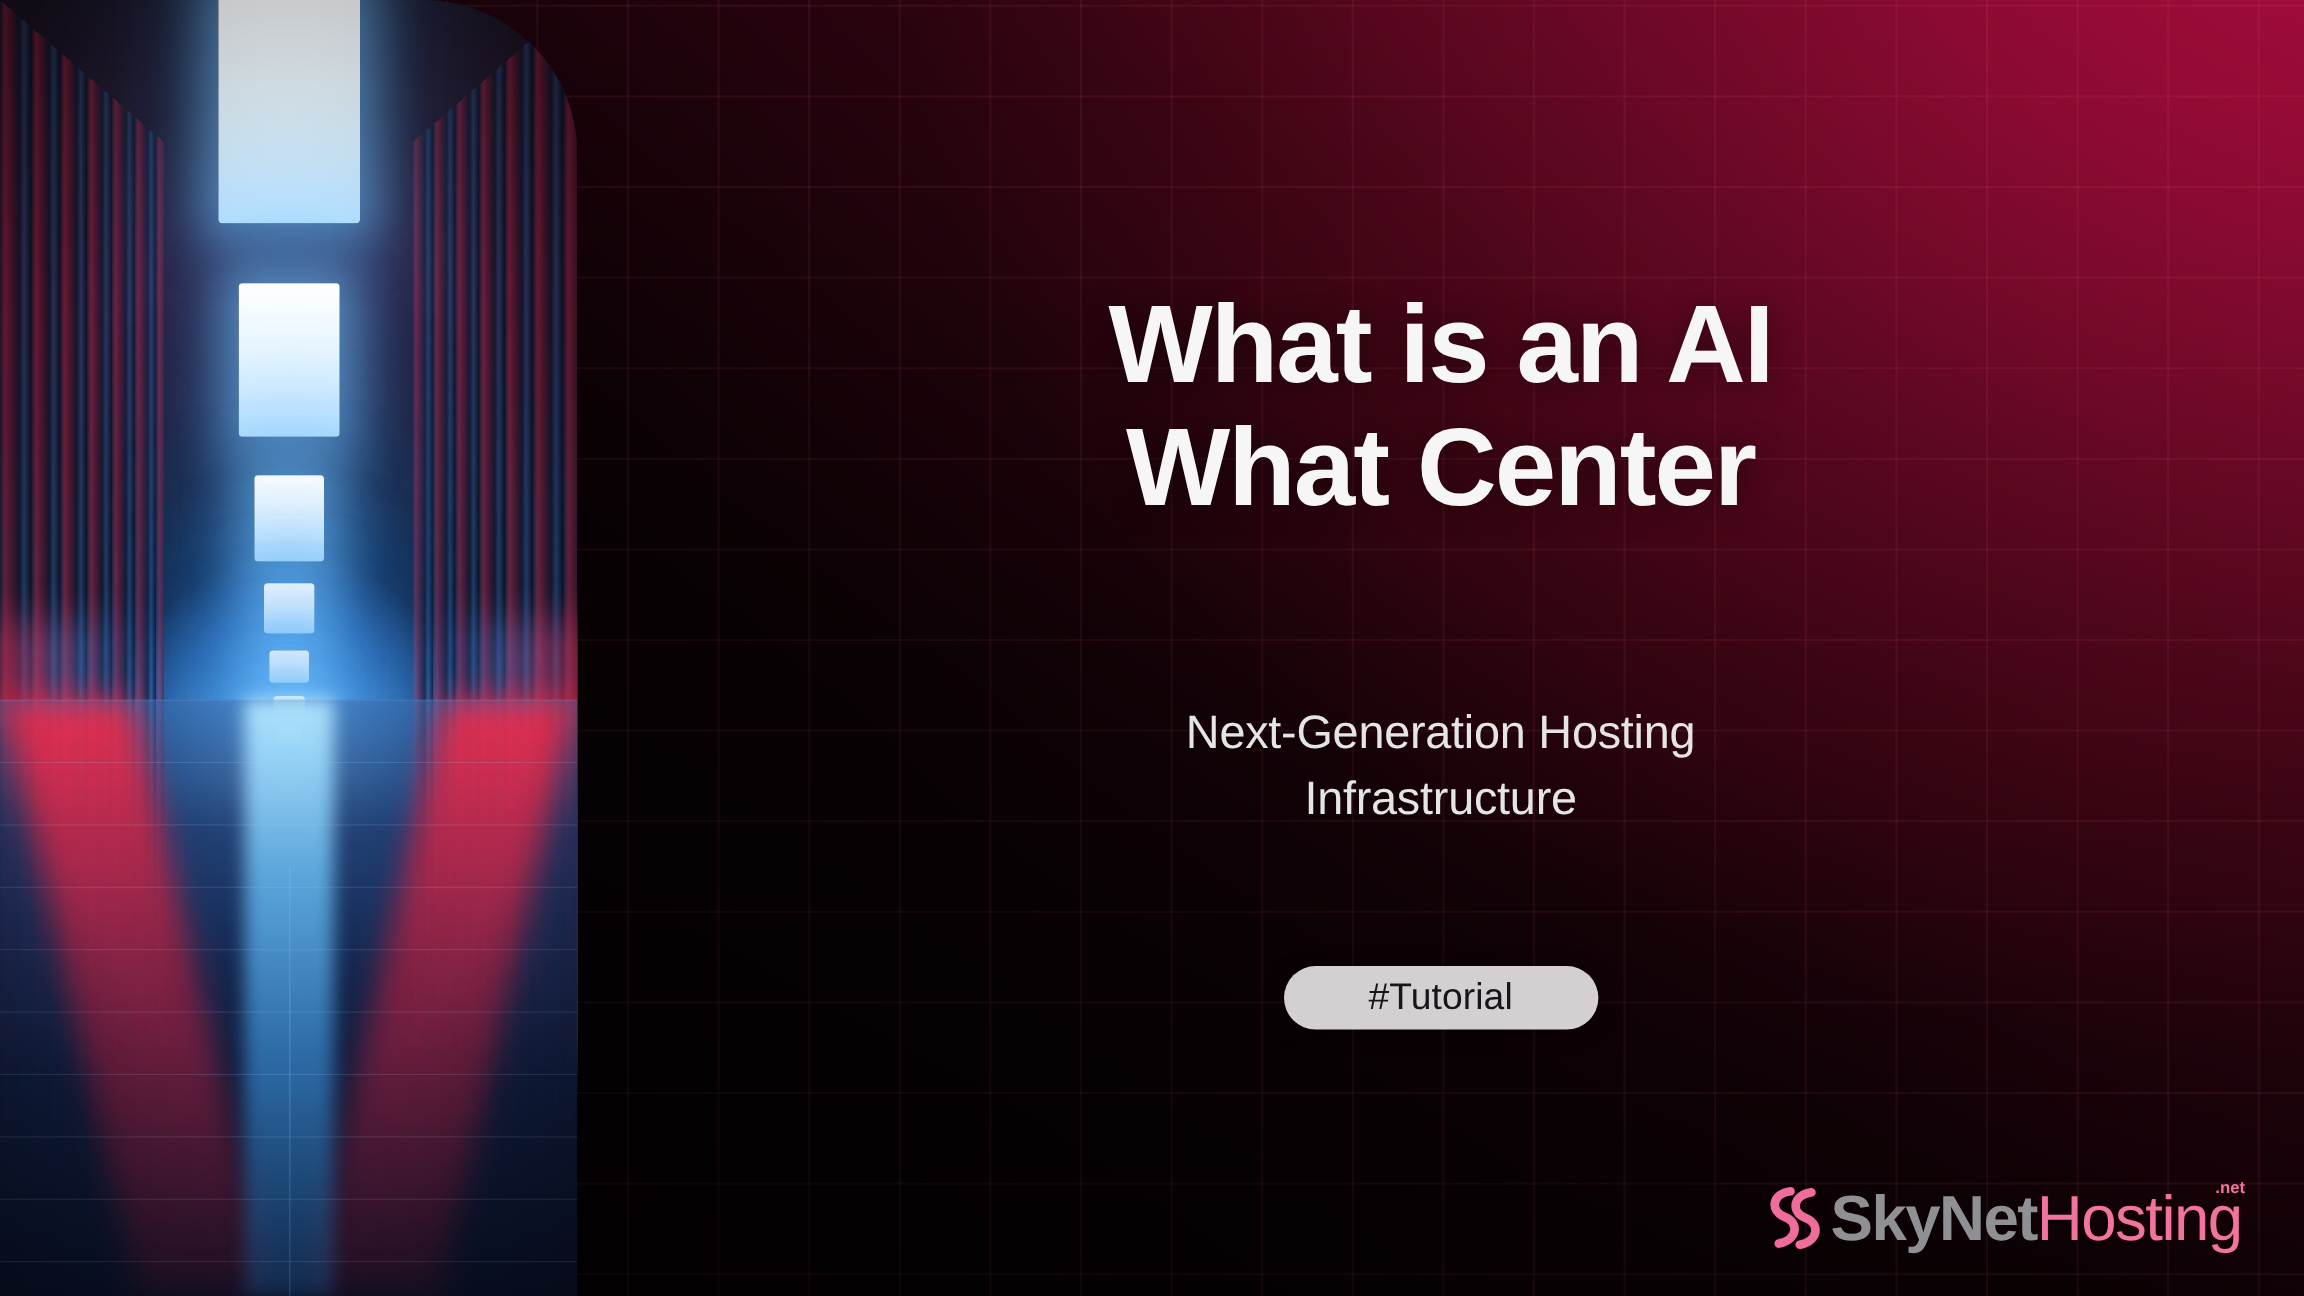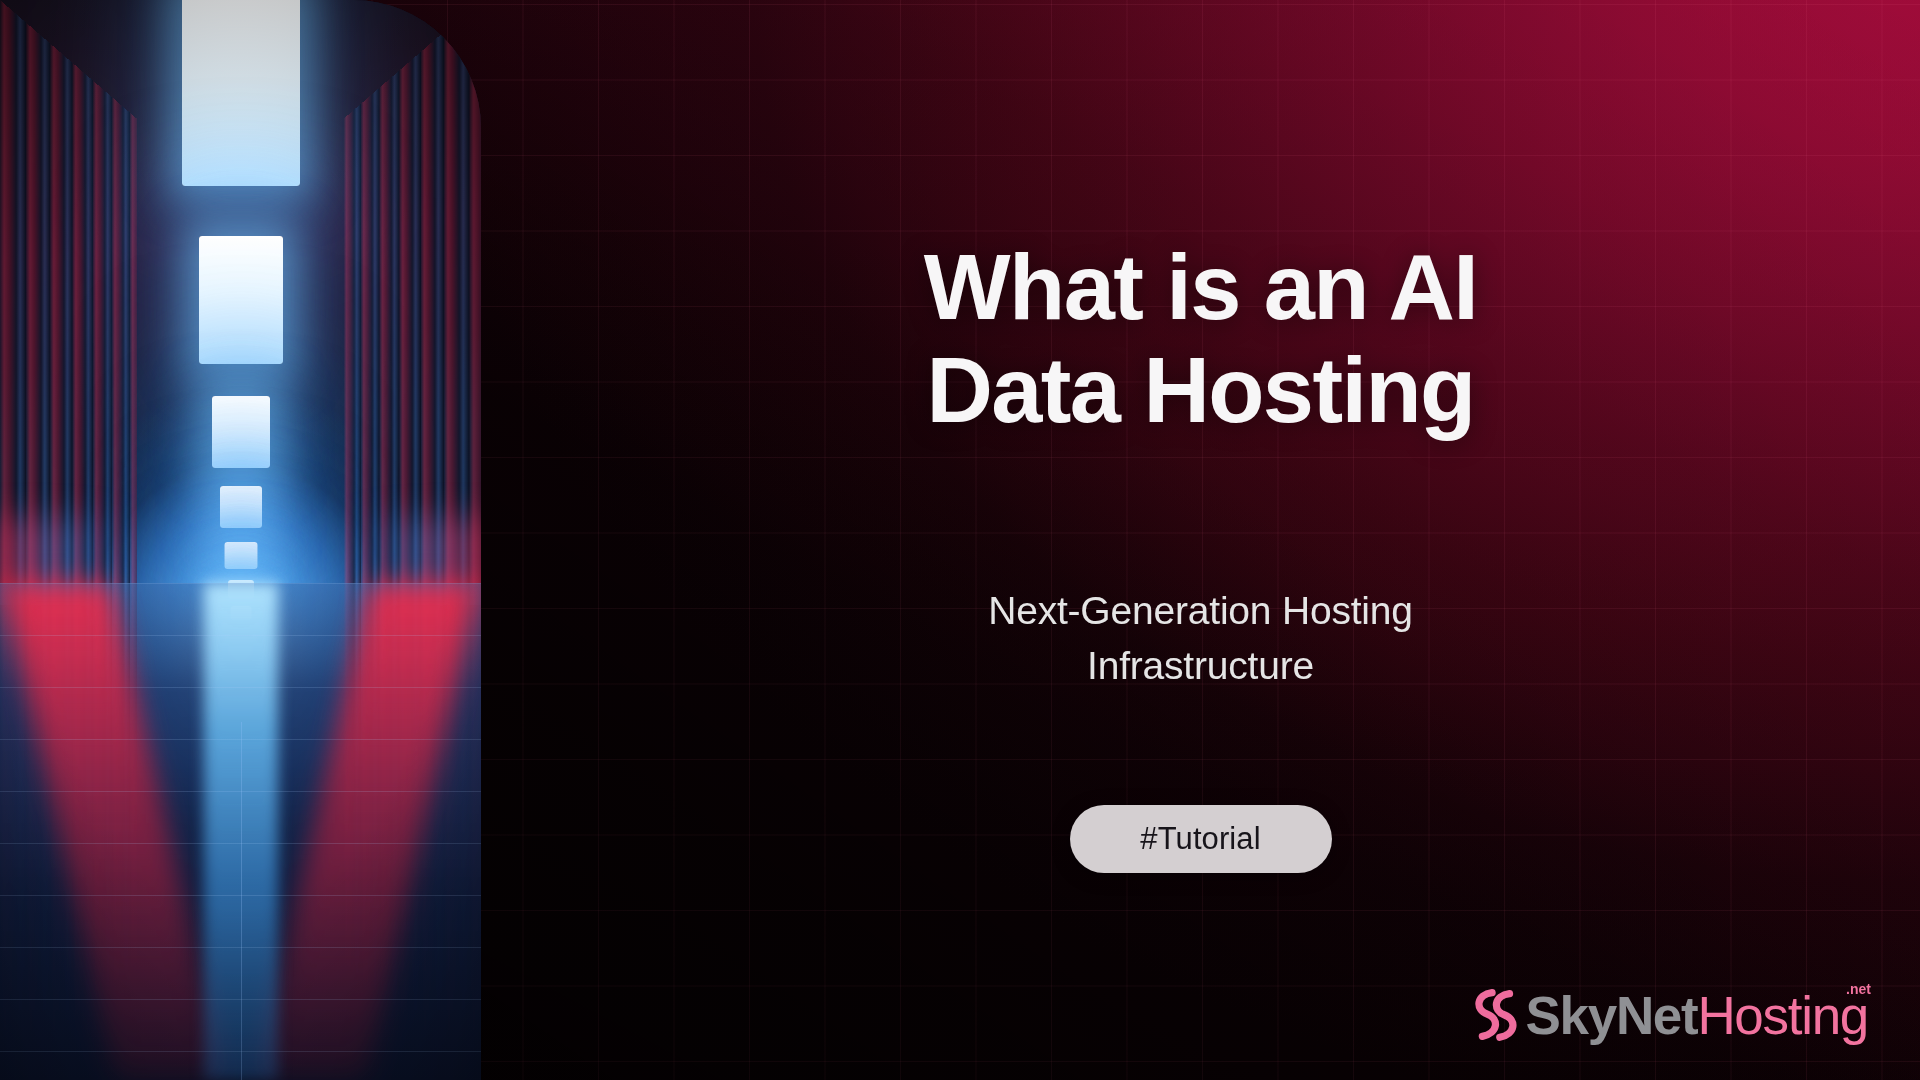--- a/index.html
+++ b/index.html
@@ -176,21 +176,21 @@
     font-size:39px;
     font-weight:300;
     line-height:1.42;
     letter-spacing:-0.2px;
   }
 
   .badge {
     margin-top:86px;
     display:inline-flex;
     align-items:center; justify-content:center;
-    min-width:262px; height:68px;
+    min-width:262px; height:53px;
     padding:0 34px;
     border-radius:34px;
     background:#d4cfd1;
     color:#17141a;
     font-size:31px;
     font-weight:400;
     letter-spacing:0.1px;
     box-shadow:0 3px 18px rgba(0,0,0,0.35);
   }
 
@@ -260,21 +260,21 @@
       <div class="floor-center-line"></div>
     </div>
 
     <div class="ph-vignette"></div>
   </div>
 
   <div class="content">
 
     <h1 class="title">
       <span>What is an AI</span><br>
-      <span>Data Hosting</span>
+      <span>What Center</span>
     </h1>
 
     <p class="subtitle">
       <span>Next-Generation Hosting</span><br>
       <span>Infrastructure</span>
     </p>
 
     <div class="badge">
       <span>#Tutorial</span>
     </div>

